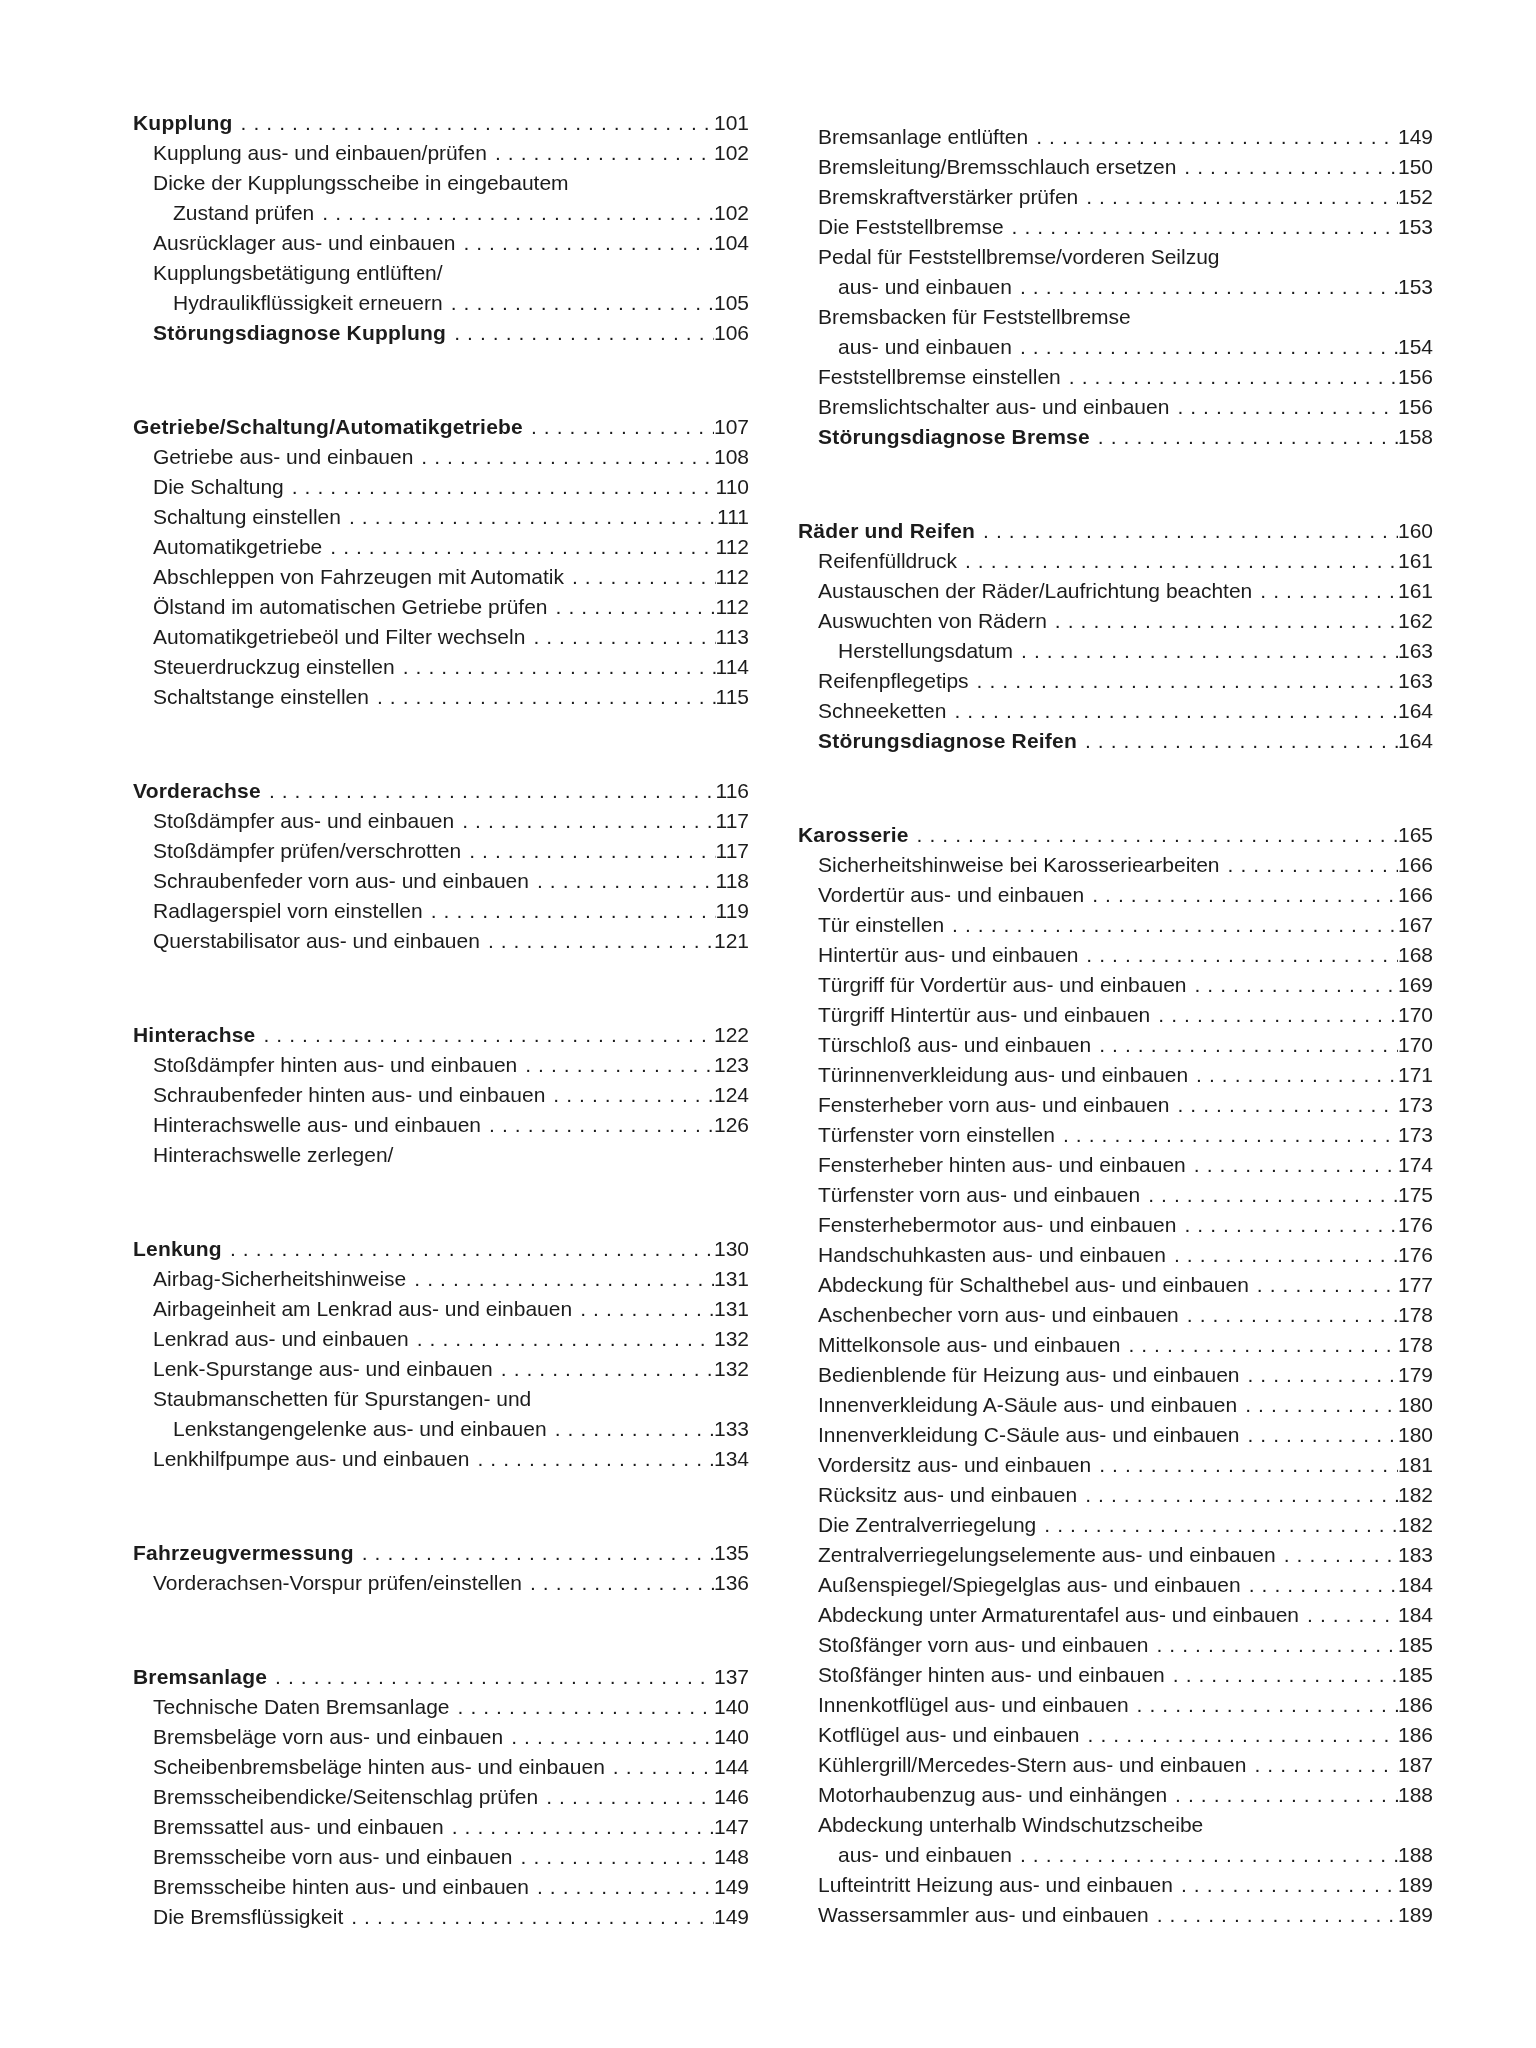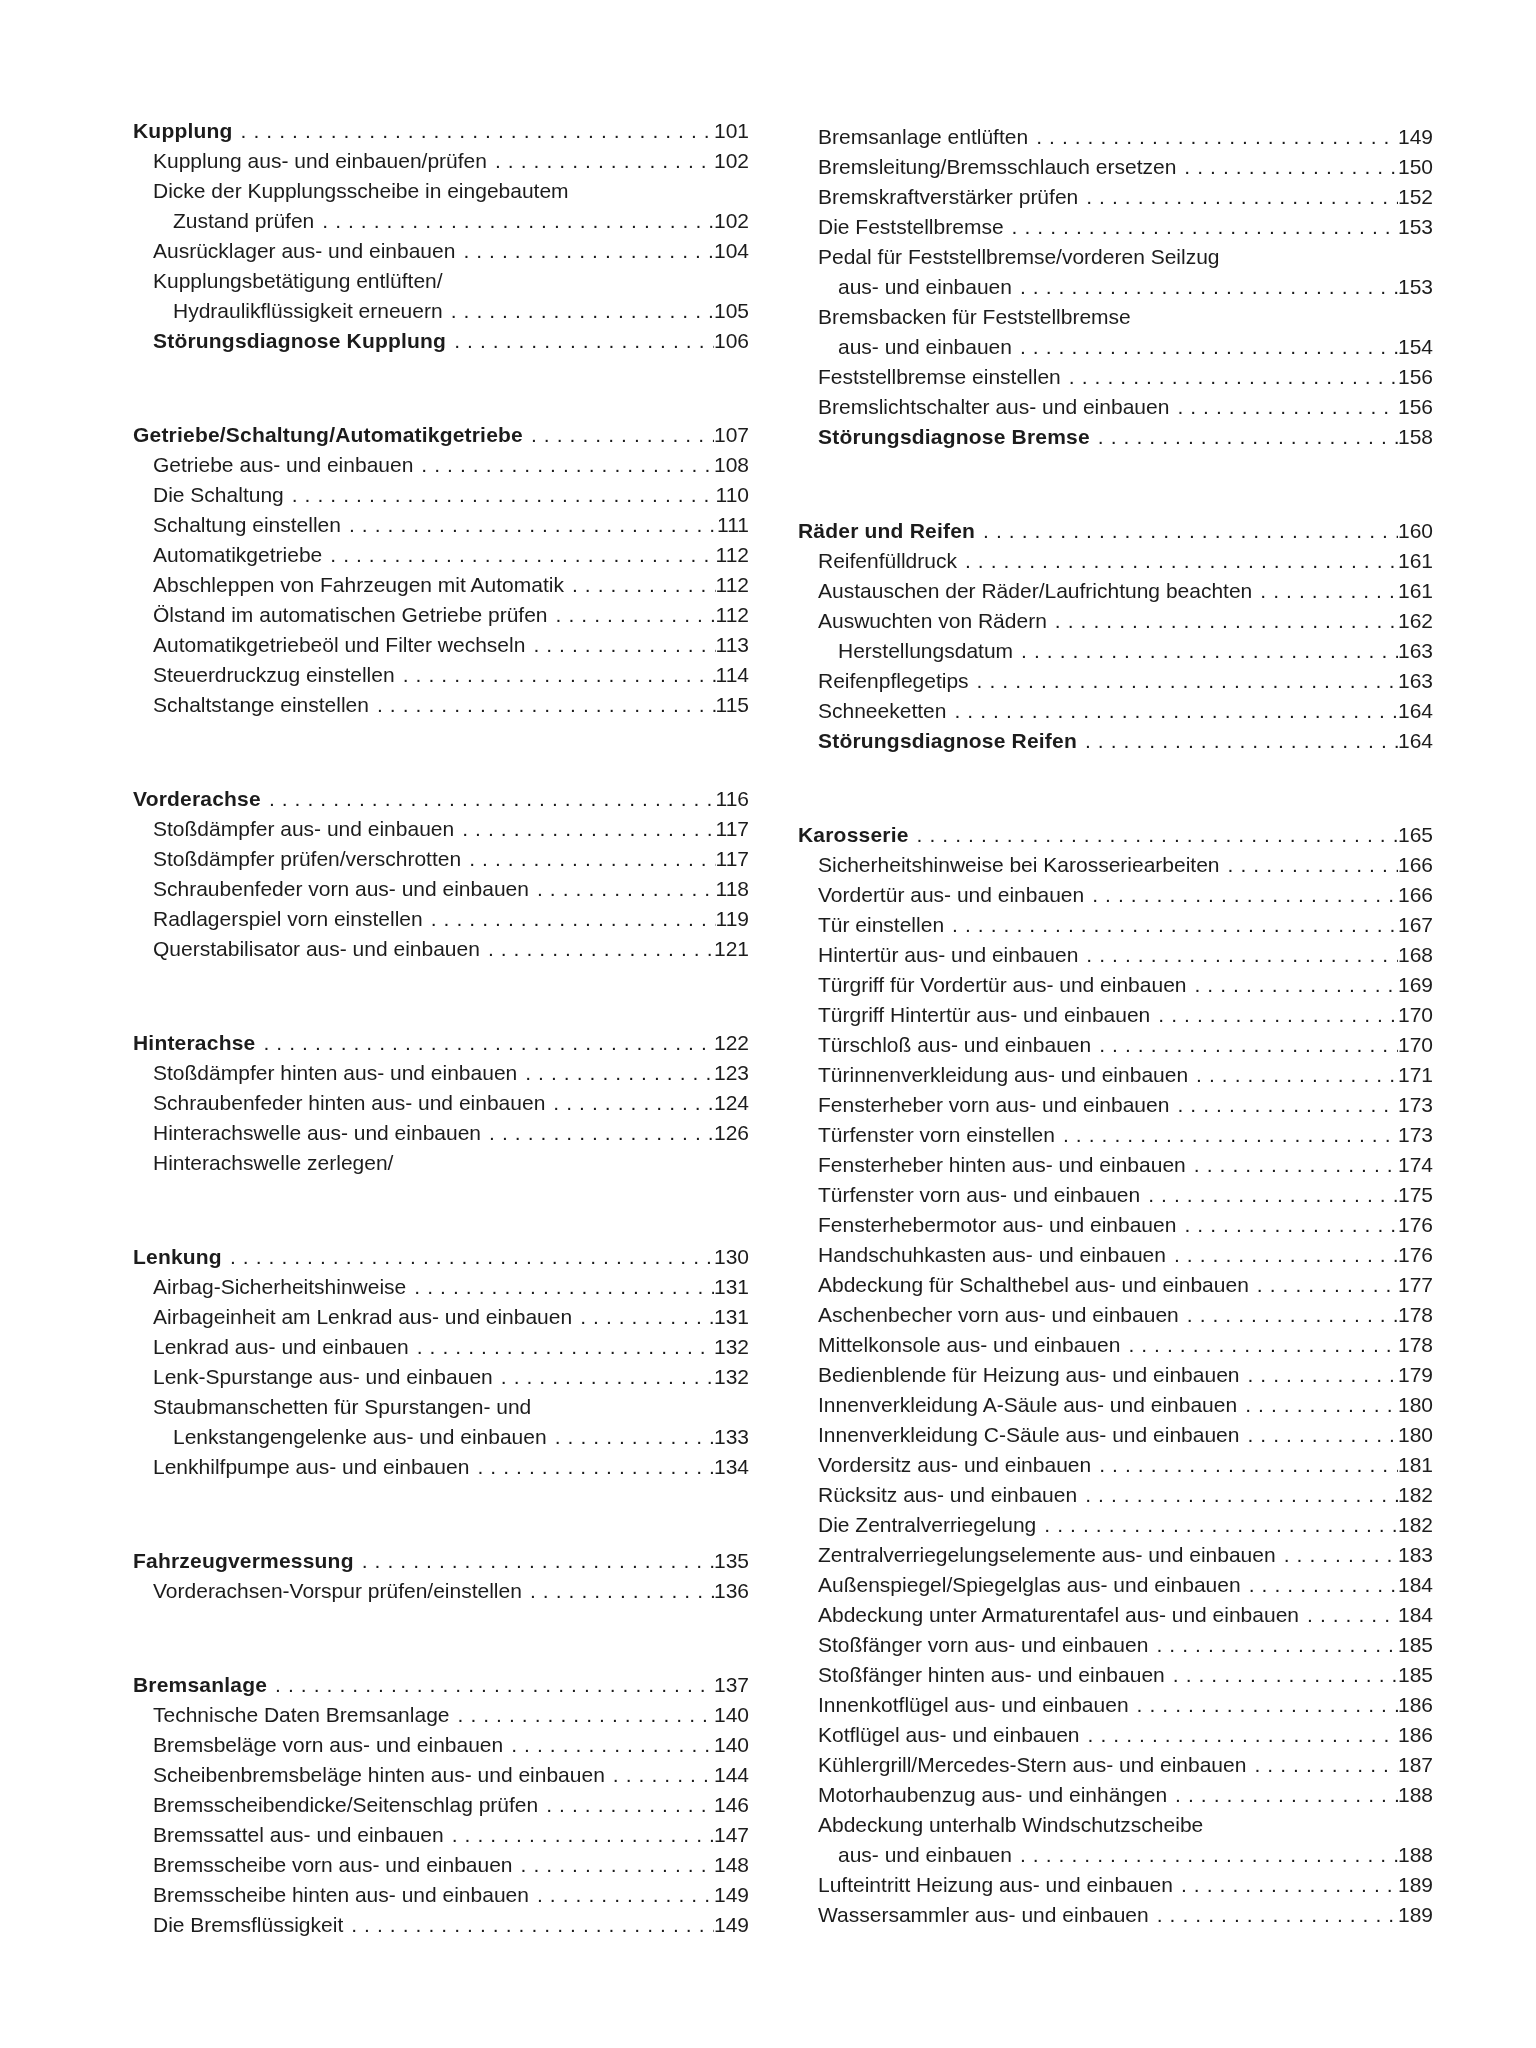--- a/index.html
+++ b/index.html
@@ -6,21 +6,21 @@
   body {
     width: 1536px; height: 2048px;
     background: #ffffff;
     font-family: "Liberation Sans", sans-serif;
     color: #1c1c1c;
     position: relative;
     overflow: hidden;
   }
   .page { position: absolute; inset: 0; background: #ffffff; }
   .toc-col { position: absolute; }
-  #col-left  { left: 133px; top: 116px; width: 616px; }
+  #col-left  { left: 133px; top: 108px; width: 616px; }
   #col-right { left: 798px; top: 122px; width: 635px; }
   .section { margin-top: 64px; }
   .section:first-child { margin-top: 0; }
   .row {
     display: flex;
     align-items: baseline;
     height: 30px;
     line-height: 30px;
     font-size: 21px;
     white-space: nowrap;

